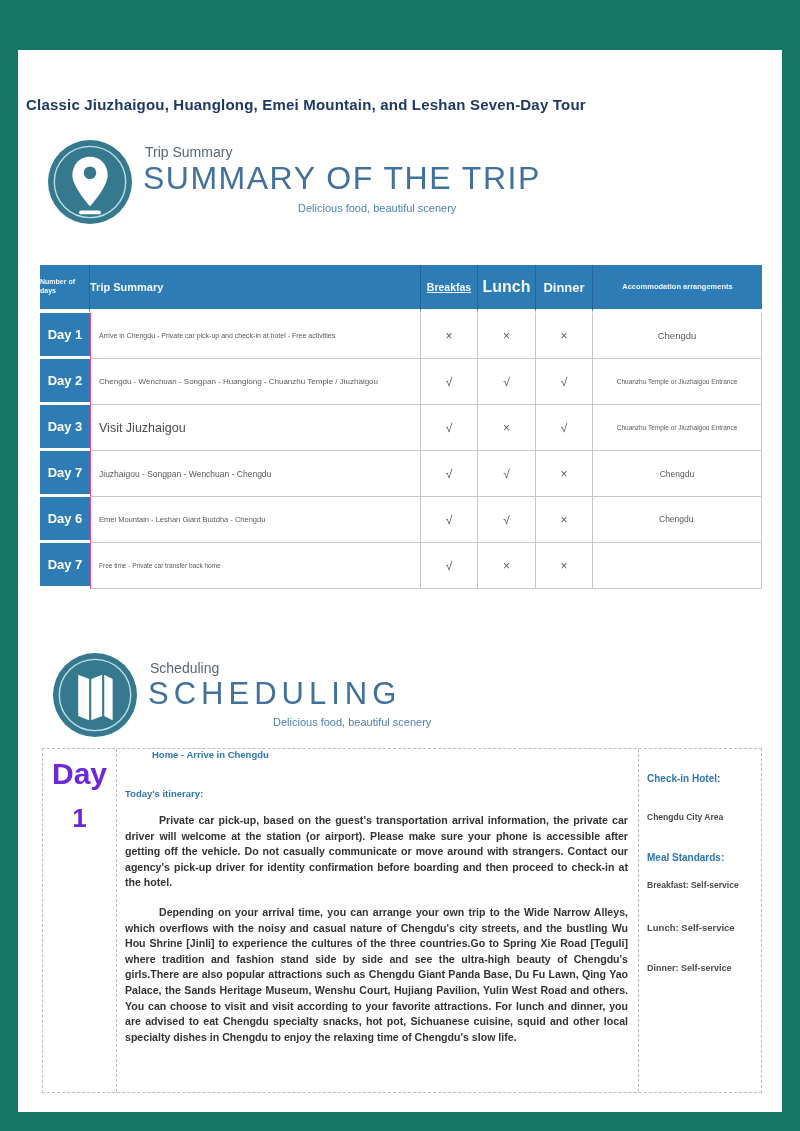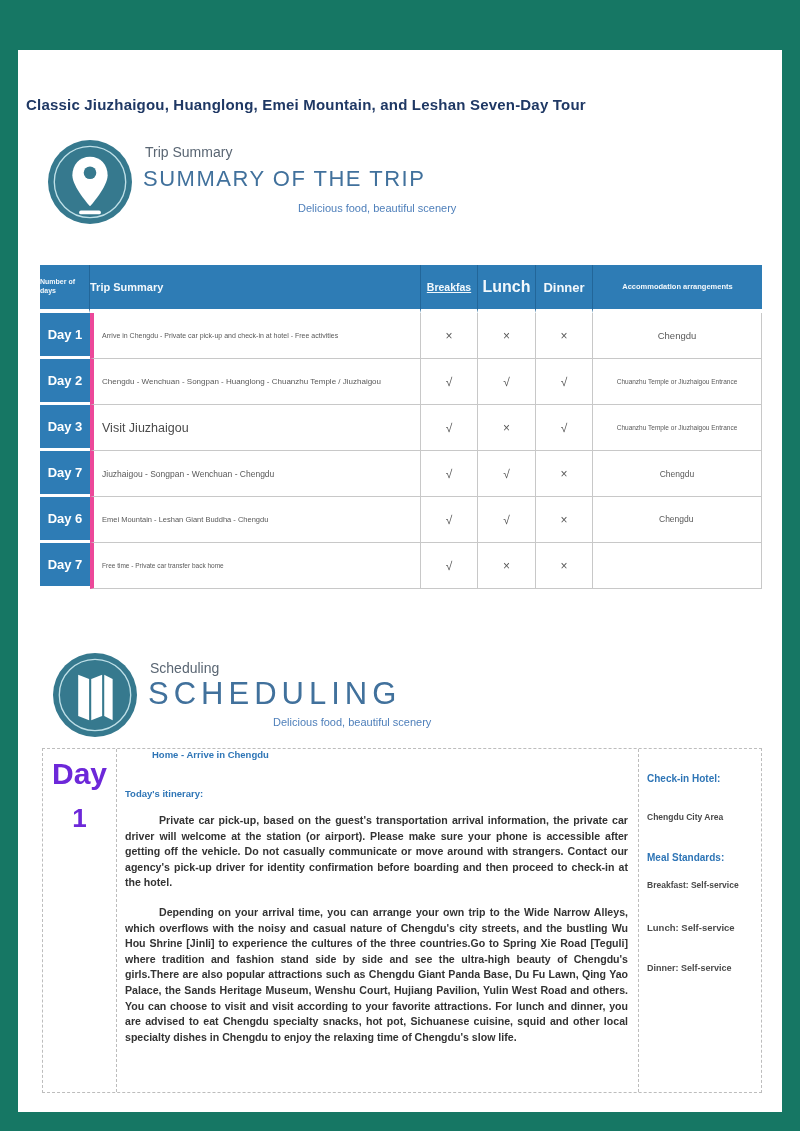--- a/index.html
+++ b/index.html
@@ -16,21 +16,21 @@
   .doc-title {
     position:absolute; top:46px; left:8px; right:0; 
     font-size:15px; font-weight:700; color:#1f3864; letter-spacing:.2px;
   }
   
   .section-header { position:absolute; left:0; top:0; width:720px; height:100px; }
   #sec1 { left:30px; top:88px; }
   #sec2 { left:35px; top:601px; }
   .badge { position:absolute; left:0; top:2px; width:84px; height:84px; }
   .eyebrow { position:absolute; left:97px; top:6px; font-size:14px; color:#5a6673; }
-  .big-heading { position:absolute; left:95px; top:28px; font-size:22px; color:#41719c; letter-spacing:1.5px; }
+  .big-heading { position:absolute; left:95px; top:22px; font-size:32px; color:#41719c; letter-spacing:1.5px; }
   #sec2 .eyebrow { top:9px; }
   #sec2 .big-heading { top:25px; font-size:31px; letter-spacing:5px; }
   .sub-tagline { position:absolute; left:250px; top:64px; font-size:11px; color:#4e7fba; }
   #sec2 .sub-tagline { left:220px; top:65px; }
 
   
   table.trip-table {
     position:absolute; left:22px; top:215px; width:722px;
     border-collapse:separate; border-spacing:0; table-layout:fixed;
   }
@@ -47,21 +47,21 @@
   th.h-dinner { font-size:13px; font-weight:600; }
   th.h-accom { font-size:7.5px; line-height:1.5; }
   .trip-table td { height:41px; vertical-align:middle; background:#fff; }
   td.day-cell {
     background:#2e7cb5; color:#ffffff; text-align:center;
     font-size:13px; font-weight:600; border-bottom:3px solid #ffffff;
   }
   td.cell {
     color:#595959; border-bottom:1px solid #c8c8c8; border-right:1px solid #c8c8c8;
   }
-  td.summary-cell { text-align:left; padding-left:8px; border-left:4px solid #ec4899; }
+  td.summary-cell { text-align:left; padding-left:8px; border-left:1px solid #ec4899; }
   td.mark-cell { text-align:center; font-size:12px; }
   td.accom-cell { text-align:center; font-size:8.5px; }
   
   tbody tr:nth-child(1) .summary-cell { font-size:7px; }
   tbody tr:nth-child(2) .summary-cell { font-size:8px; }
   tbody tr:nth-child(3) .summary-cell { font-size:12.5px; color:#4a4a4a; }
   tbody tr:nth-child(4) .summary-cell { font-size:8.5px; }
   tbody tr:nth-child(5) .summary-cell { font-size:7.5px; }
   tbody tr:nth-child(6) .summary-cell { font-size:6.5px; }
   tbody tr:nth-child(7) .summary-cell { font-size:9.5px; }

